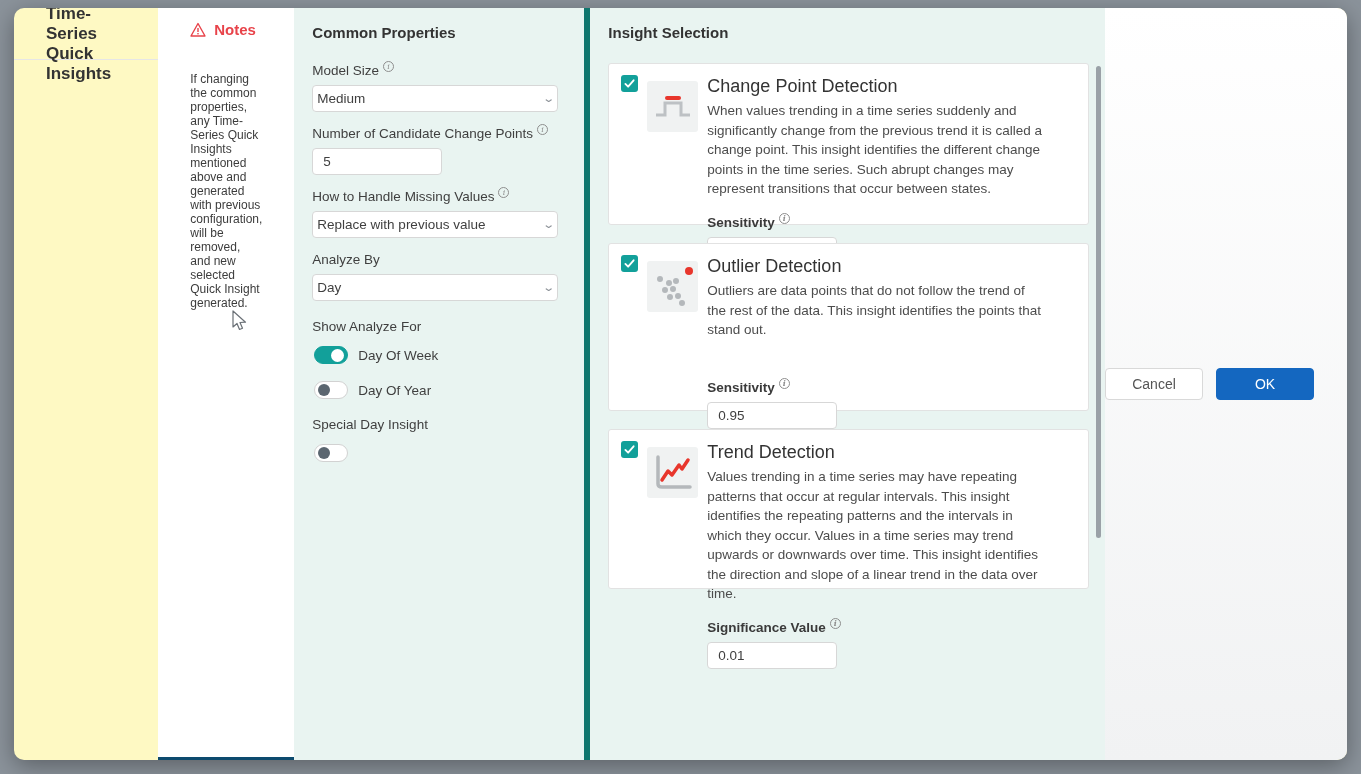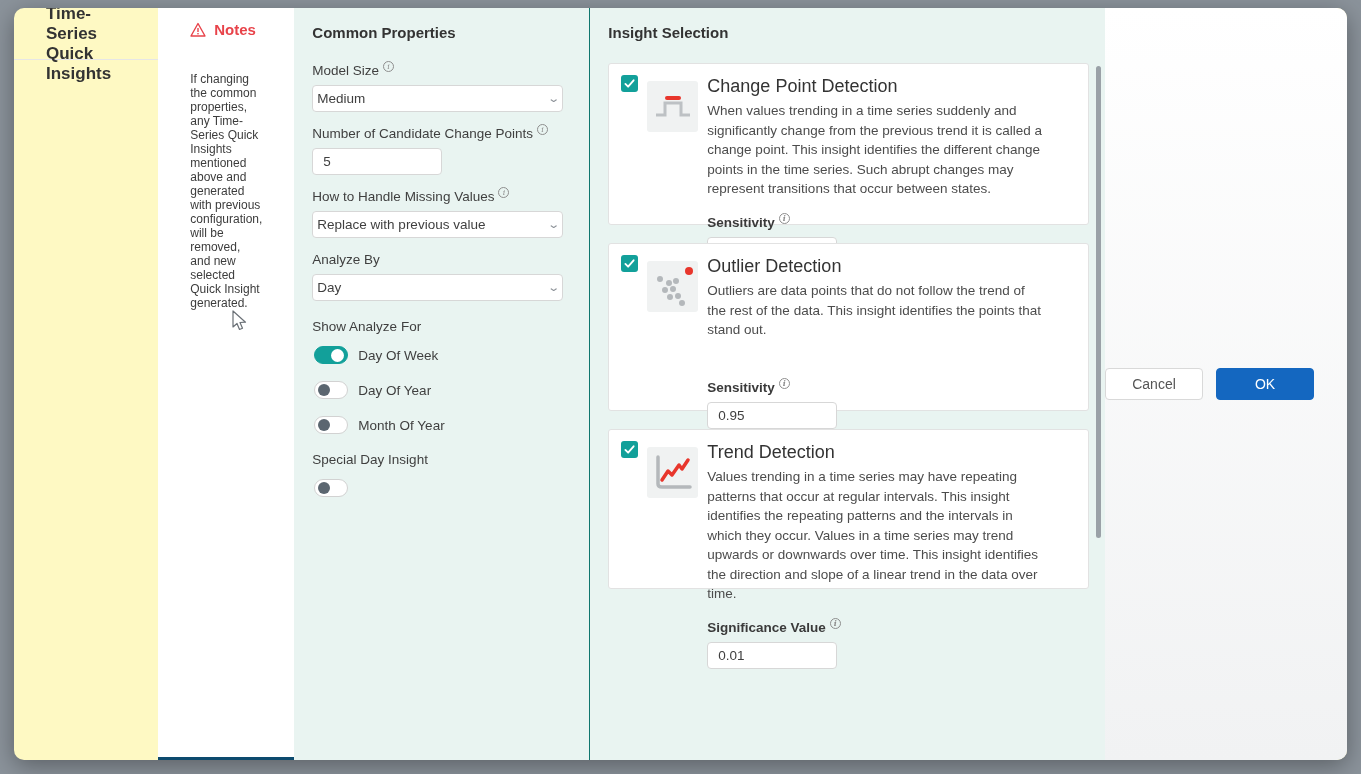--- a/index.html
+++ b/index.html
@@ -27,21 +27,21 @@
     background:#fff;
   }
   .notes-head { display:flex; align-items:center; gap:8px; margin-bottom:9px; }
   .notes-head .warn-ic { width:16px; height:16px; display:inline-flex; }
   .notes-title { color:#e8434a; font-size:15px; font-weight:bold; }
   .notes-body { font-size:12px; color:#3c3c3c;margin-top:34px; }
 
   .content { flex:1 1 auto; display:flex; overflow:hidden; background:#fff; }
   .panel-left {
     width:296px; flex:0 0 296px; background:#e9f4f1;
-    padding:16px 26px 0 18px; border-right:1px solid #0f766e;
+    padding:16px 26px 0 18px; border-right:6px solid #0f766e;
   }
   .panel-right {
     flex:1 1 auto; background:#e9f4f1; padding:16px 16px 0 18px;
     position:relative; overflow:hidden;
   }
   .panel-heading { font-size:15px; font-weight:bold; color:#333; margin-bottom:22px; }
 
   .field { margin-bottom:14px; }
   .field-label { font-size:13.5px; color:#3f3f3f; margin-bottom:7px; display:flex; align-items:flex-start; gap:4px; }
   .info-ic {
@@ -193,26 +193,20 @@
             <span class="knob"></span>
           </span>
         <span class="toggle-label">Day Of Week</span>
       </div>
       <div class="toggle-row">
         <span class="toggle">
             <span class="knob"></span>
           </span>
         <span class="toggle-label">Day Of Year</span>
       </div>
-      <div class="toggle-row">
-        <span class="toggle">
-            <span class="knob"></span>
-          </span>
-        <span class="toggle-label">Month Of Year</span>
-      </div>
 
       <div class="group-label">Special Day Insight</div>
       <div class="toggle-row">
         <span class="toggle">
             <span class="knob"></span>
           </span>
       </div>
     </div>
 
     <div class="panel-right">

